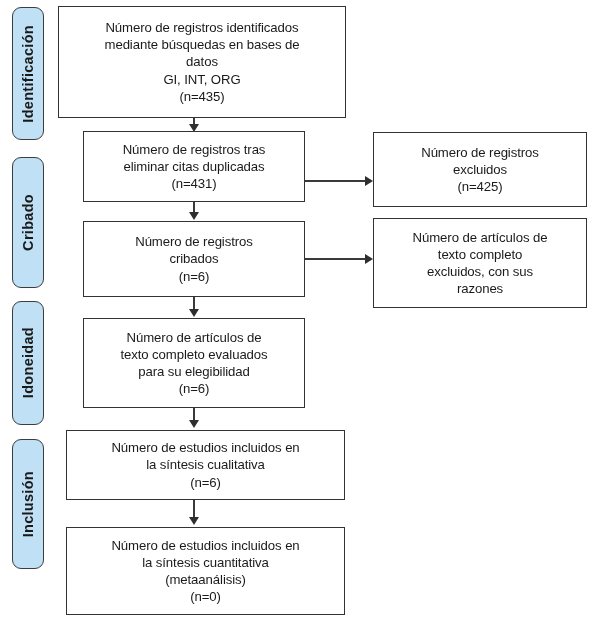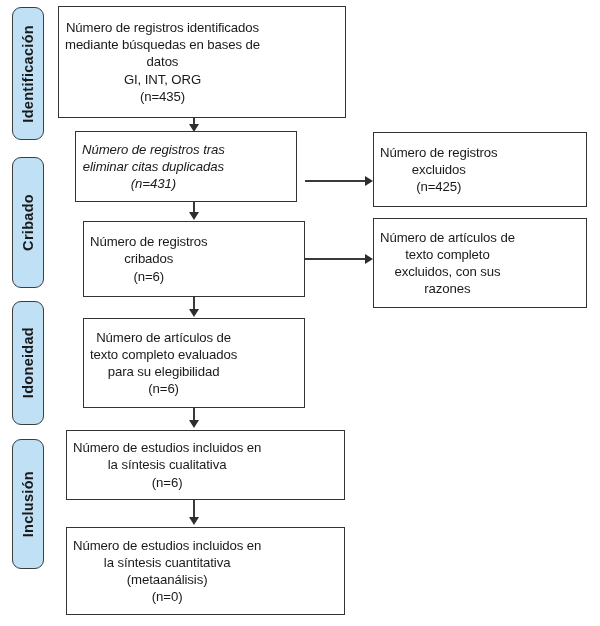--- a/index.html
+++ b/index.html
@@ -42,21 +42,21 @@
   }
 
   
   .flow-box {
     position: absolute;
     background: #ffffff;
     border: 1.5px solid #333333;
     box-sizing: border-box;
     display: flex;
     align-items: center;
-    justify-content: flex-start;
+    justify-content: center;
     padding: 2px 6px;
   }
   .flow-box .box-text {
     font-size: 13.2px;
     line-height: 1.30;
     color: #1a1a1a;
     text-align: center;
     white-space: pre-line;
     letter-spacing: -0.1px;
   }
@@ -112,21 +112,21 @@
   </div>
 
   <div class="flow-box" style="left:58px; top:6px; width:288px; height:112px;">
     <span class="box-text">Número de registros identificados
 mediante búsquedas en bases de
 datos
 GI, INT, ORG
 (n=435)</span>
   </div>
 
-  <div class="flow-box" style="left:75px; top:131px; width:222px; height:71px;font-style:italic;">
+  <div class="flow-box" style="left:83px; top:131px; width:222px; height:71px;">
     <span class="box-text">Número de registros tras
 eliminar citas duplicadas
 (n=431)</span>
   </div>
 
   <div class="flow-box" style="left:373px; top:132px; width:214px; height:75px;">
     <span class="box-text">Número de registros
 excluidos
 (n=425)</span>
   </div>

